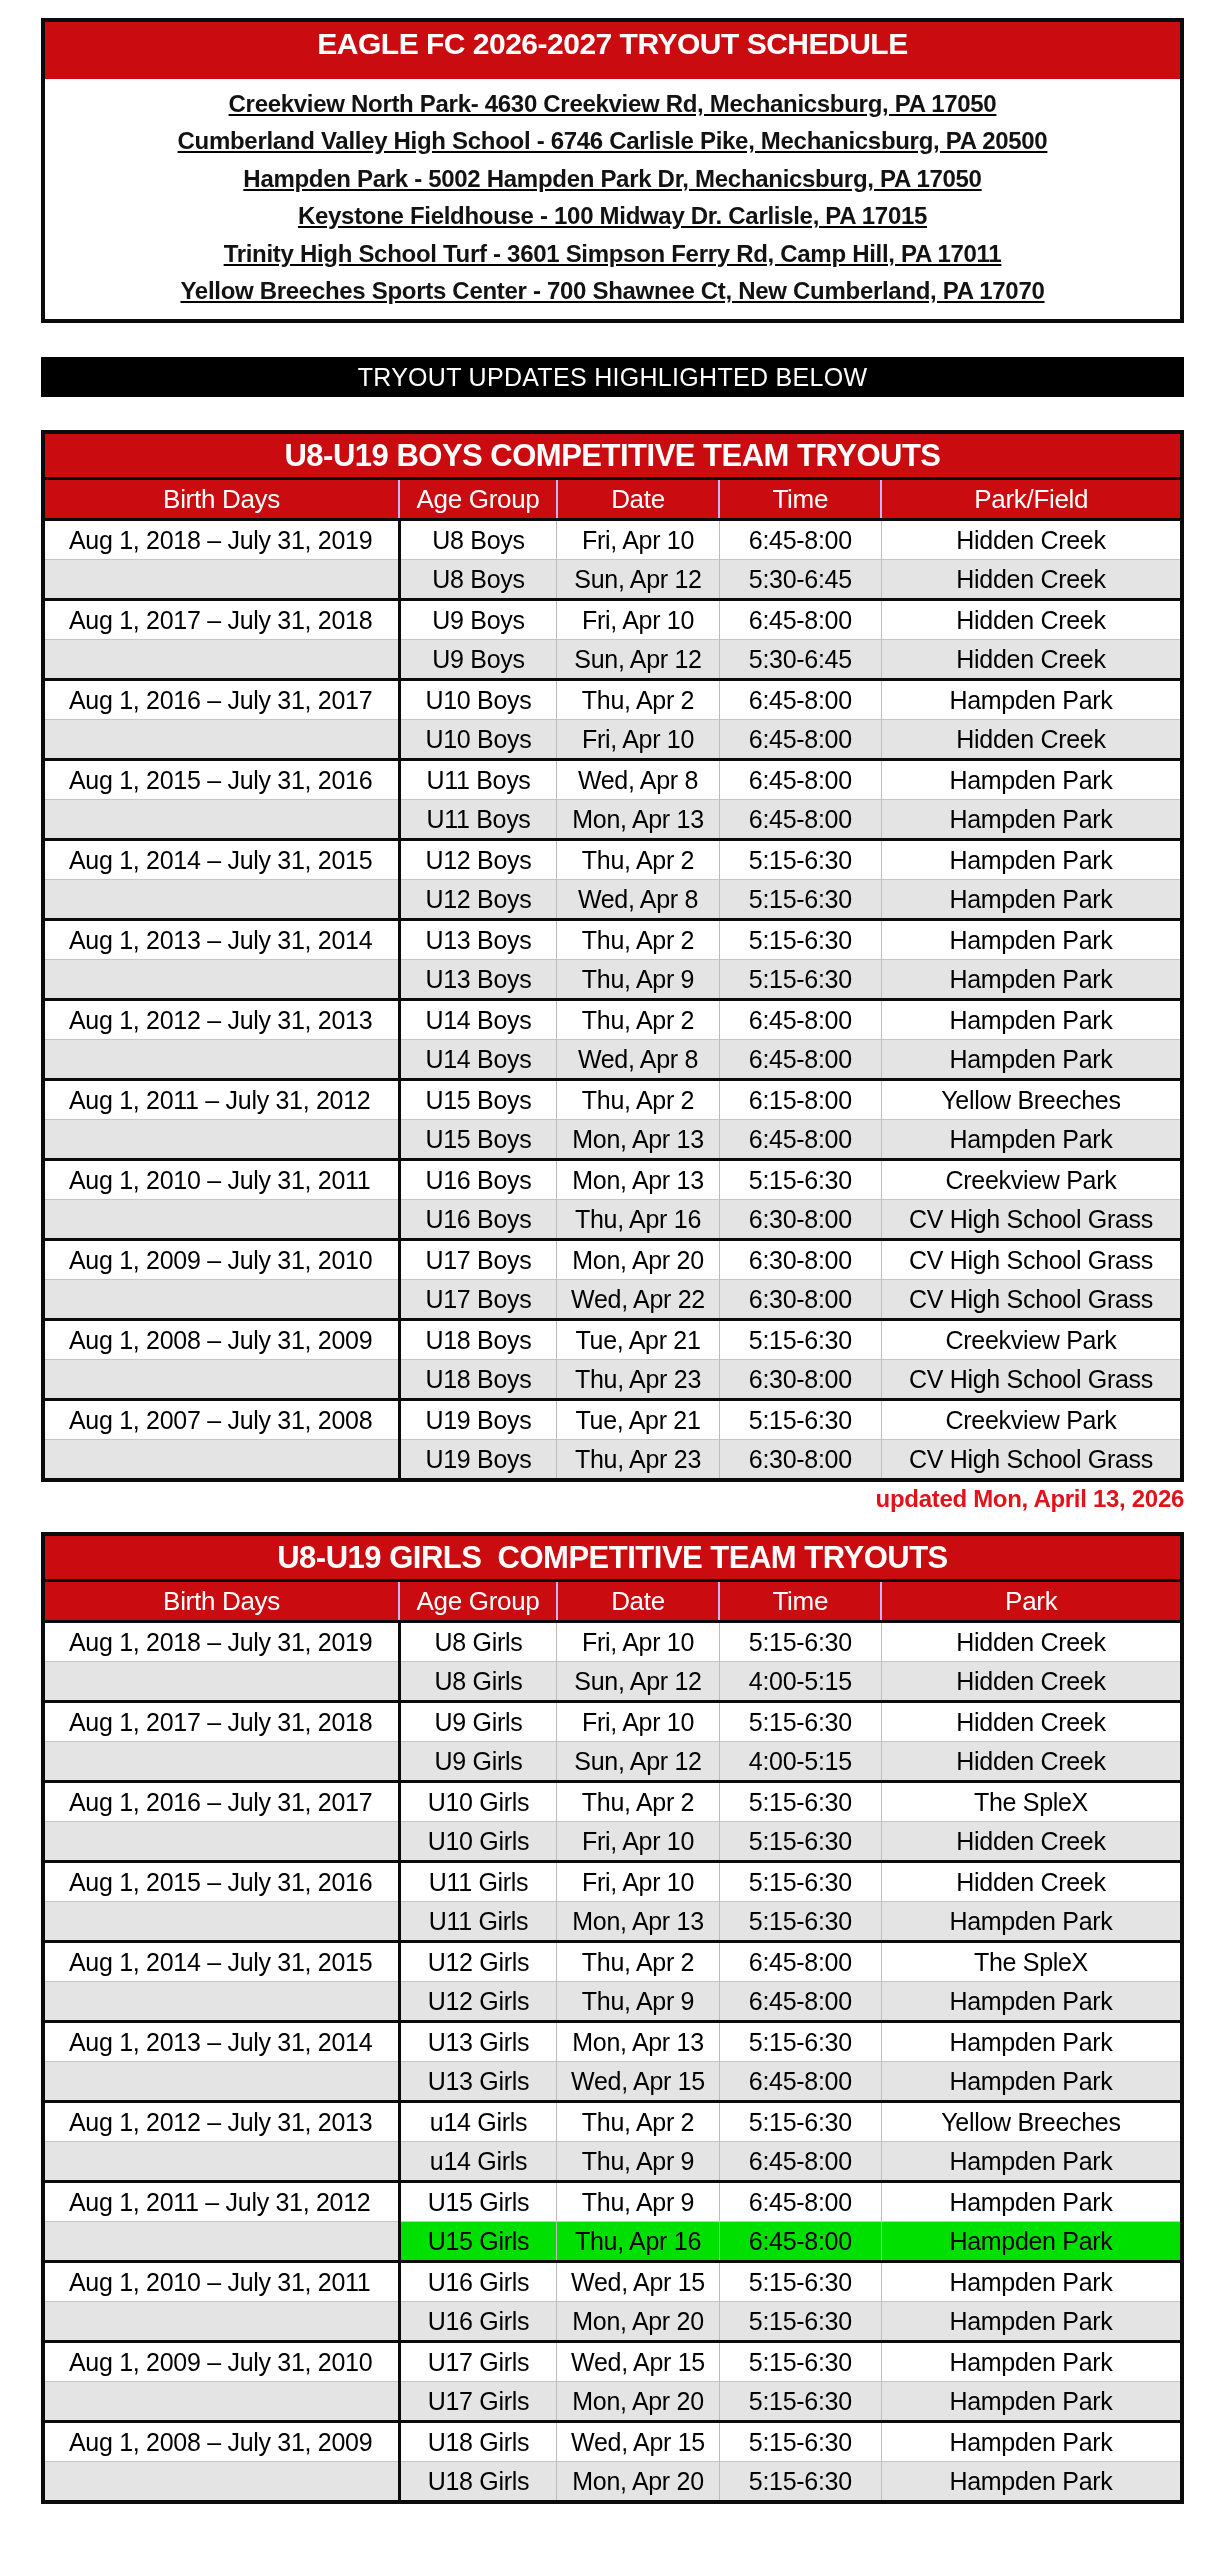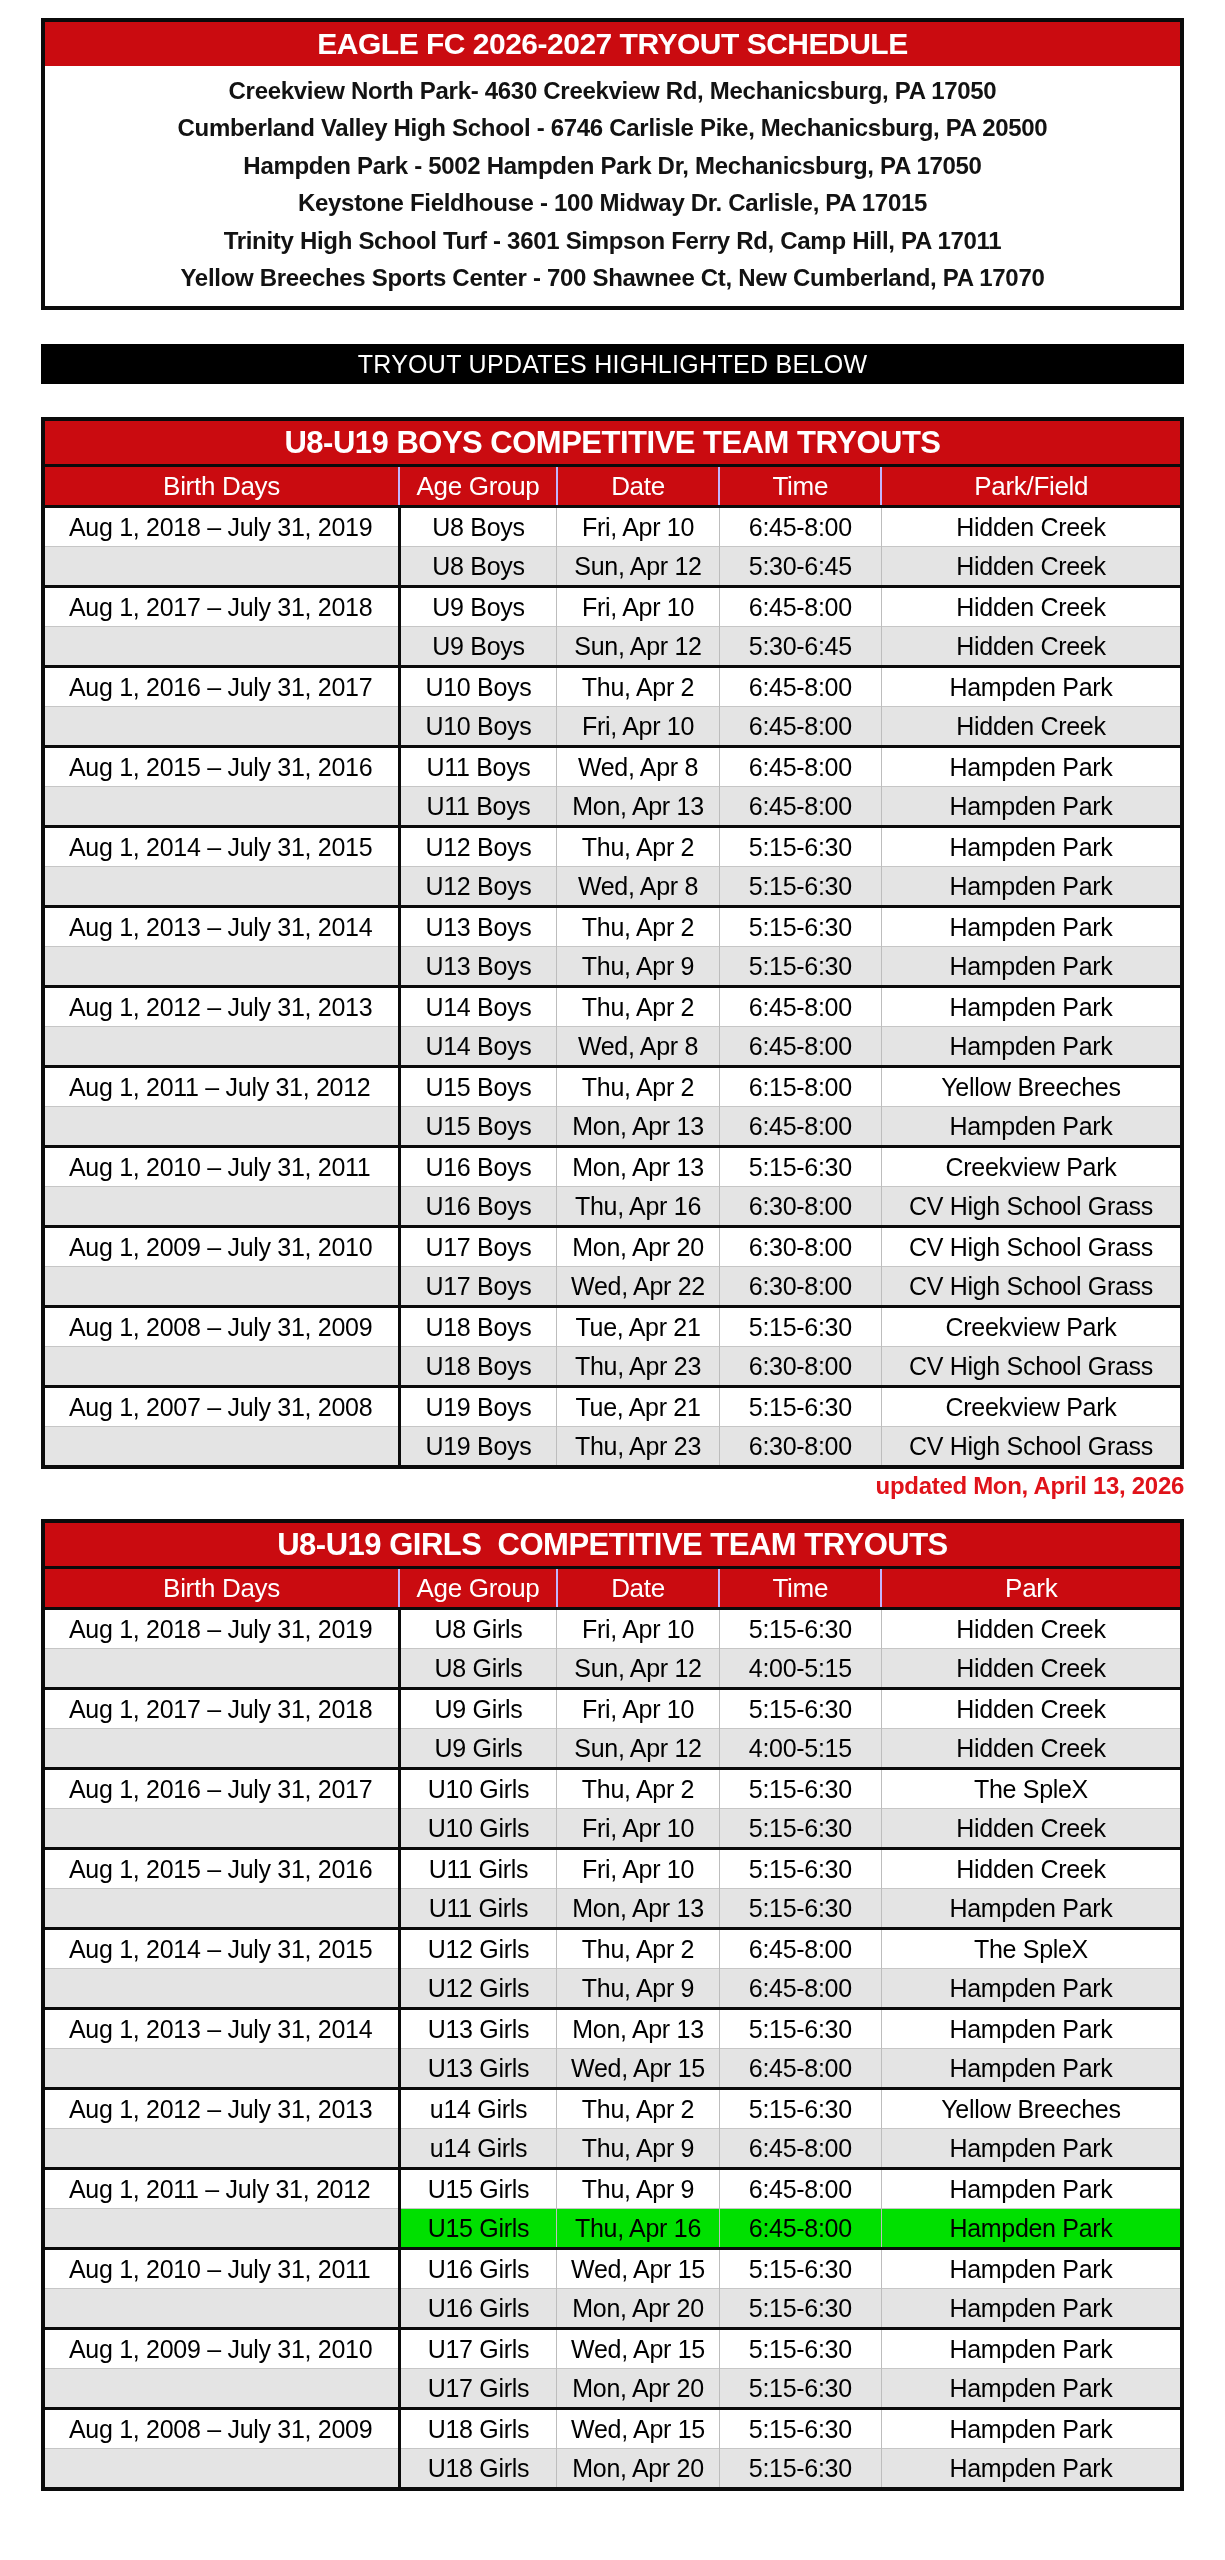--- a/index.html
+++ b/index.html
@@ -8,24 +8,24 @@
     font-family:"Liberation Sans","DejaVu Sans",sans-serif;
     color:#000;
     -webkit-font-smoothing:antialiased;
   }
   .page{padding:18px 41px 0 41px;}
 
   
   .addr-box{border:4px solid #0b0b0b;background:#fff;}
   .addr-title{
     background:var(--red);color:#fff;text-align:center;
-    font-weight:bold;font-size:30px;line-height:44px;height:44px;
+    font-weight:bold;font-size:30px;line-height:44px;height:57px;
     letter-spacing:-0.5px;
   }
-  .addr-lines{padding:6px 0 10px 0;}
+  .addr-lines{padding:6px 0 10px 0;text-decoration:underline;}
   .addr-line{
     text-align:center;font-weight:bold;font-size:24px;line-height:37.4px;
     letter-spacing:-0.3px;color:#121212;white-space:pre-wrap;
   }
   .addr-line.muted{color:#4a4a4a;}
 
   
   .banner{
     margin-top:34px;background:#000;color:#fff;text-align:center;
     font-size:25px;height:40px;line-height:41px;letter-spacing:0.3px;

